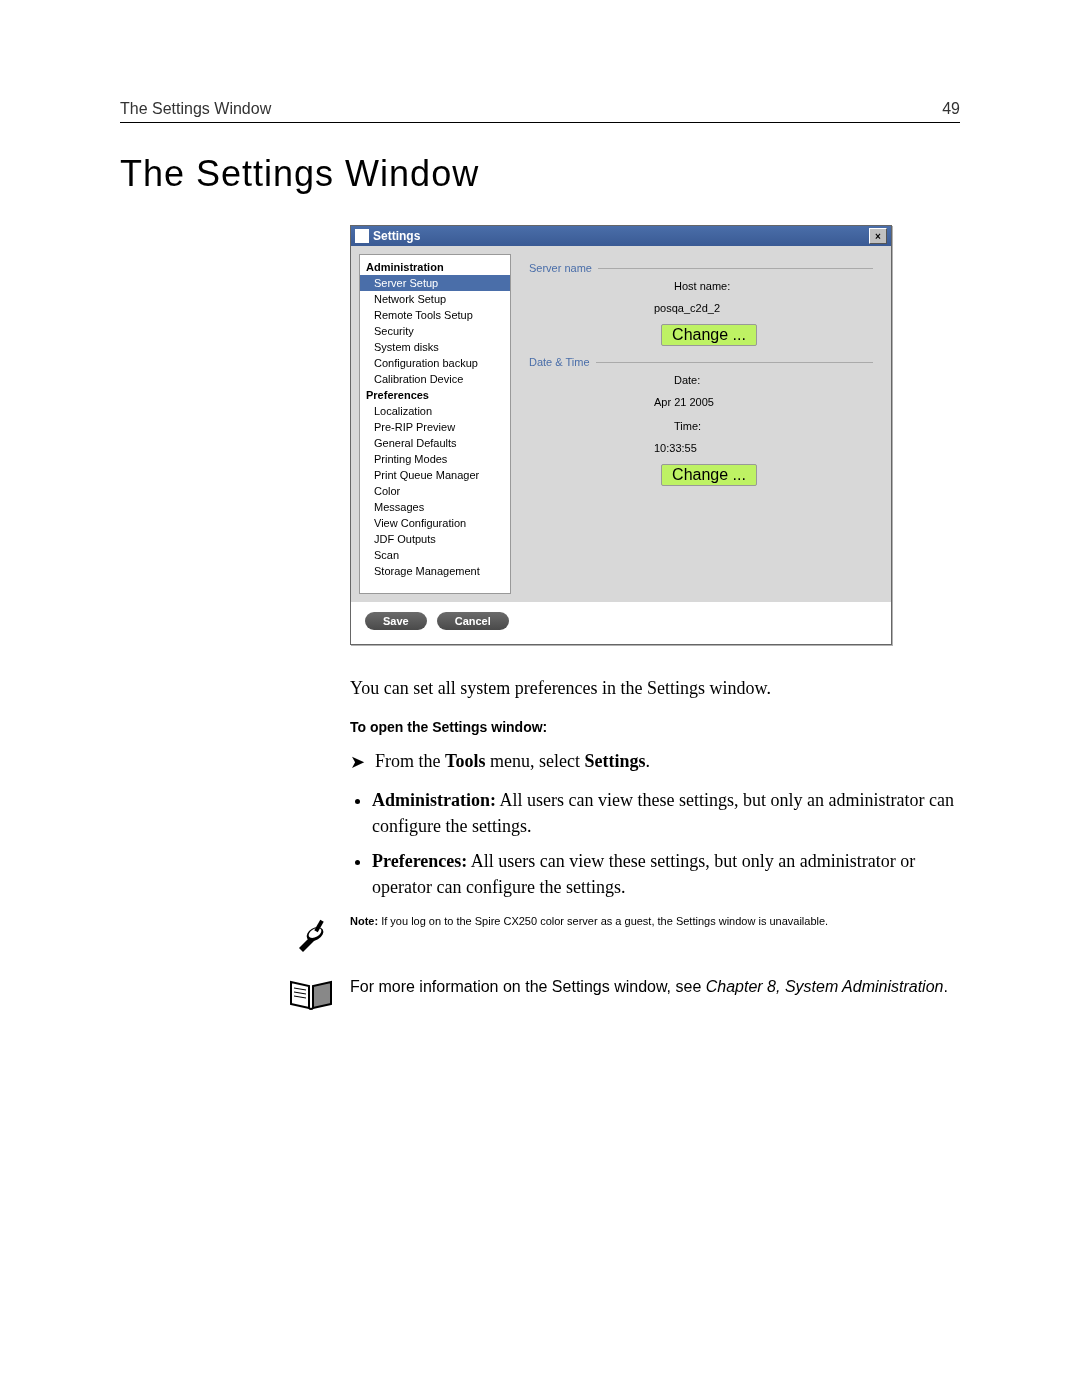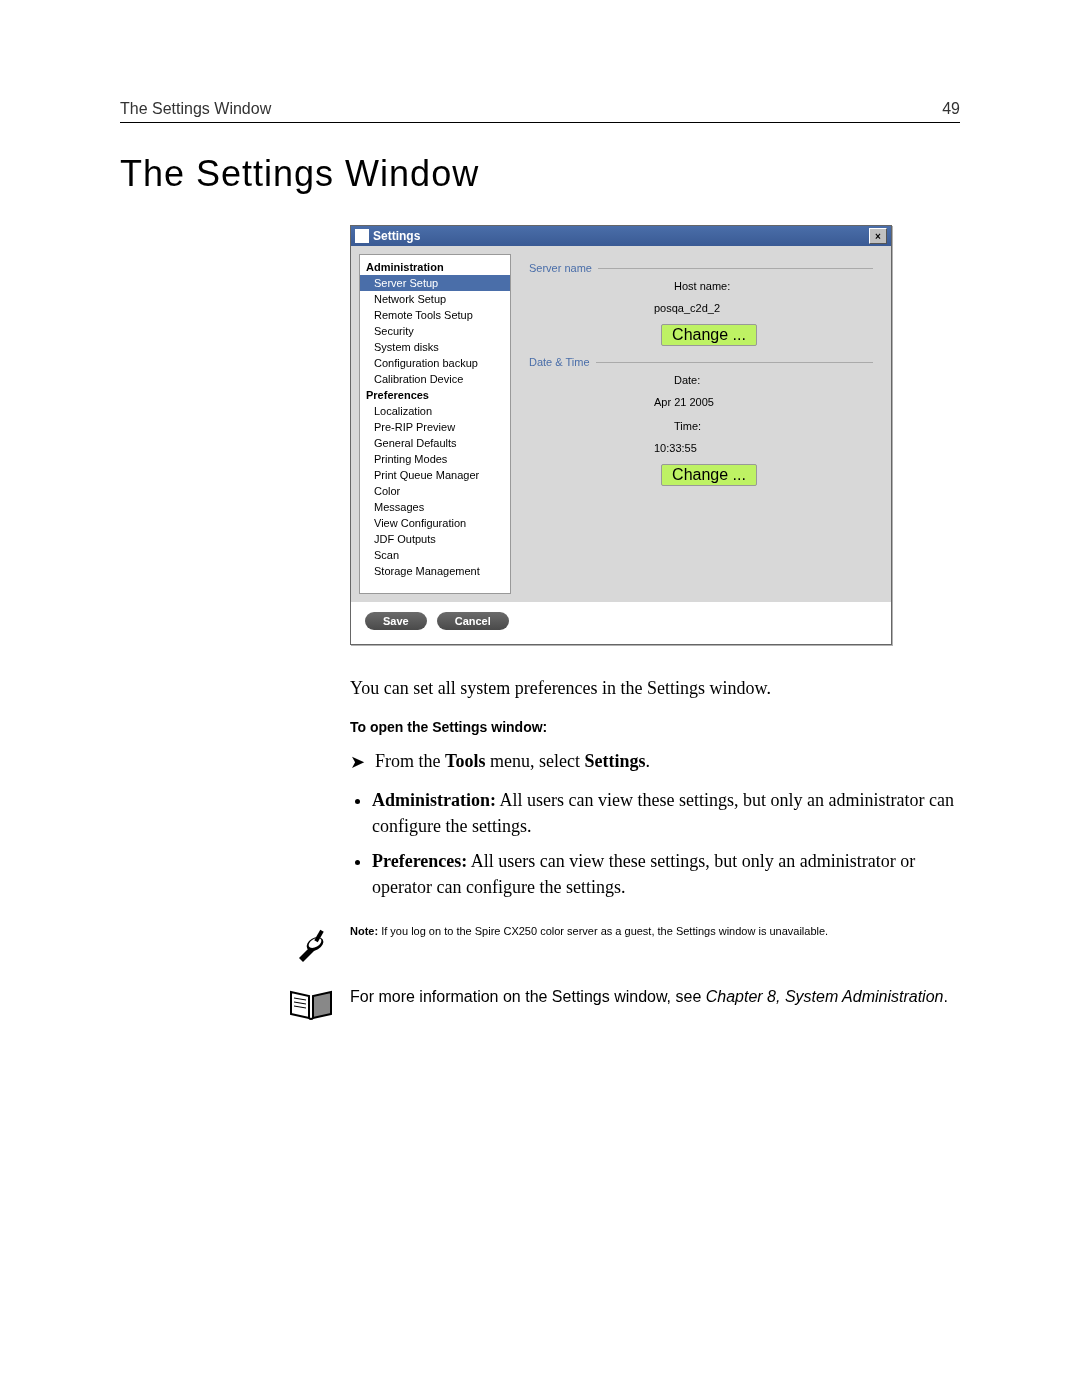--- a/index.html
+++ b/index.html
@@ -173,21 +173,21 @@
     margin: 0 0 14px 0;
     display: flex;
     gap: 10px;
   }
   .step-line .arrow {
     font-family: Arial;
   }
   ul.bullets {
     list-style: disc;
     padding-left: 22px;
-    margin: 0 0 24px 0;
+    margin: 0 0 14px 0;
   }
   ul.bullets li {
     font-size: 18px;
     line-height: 1.45;
     margin-bottom: 8px;
   }
   .note-row, .ref-row {
     display: flex;
     align-items: flex-start;
     gap: 14px;

